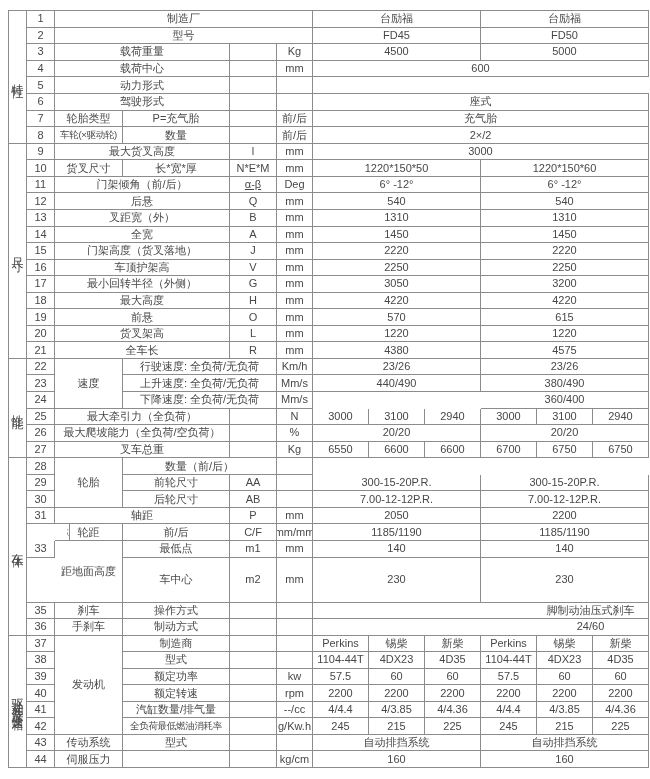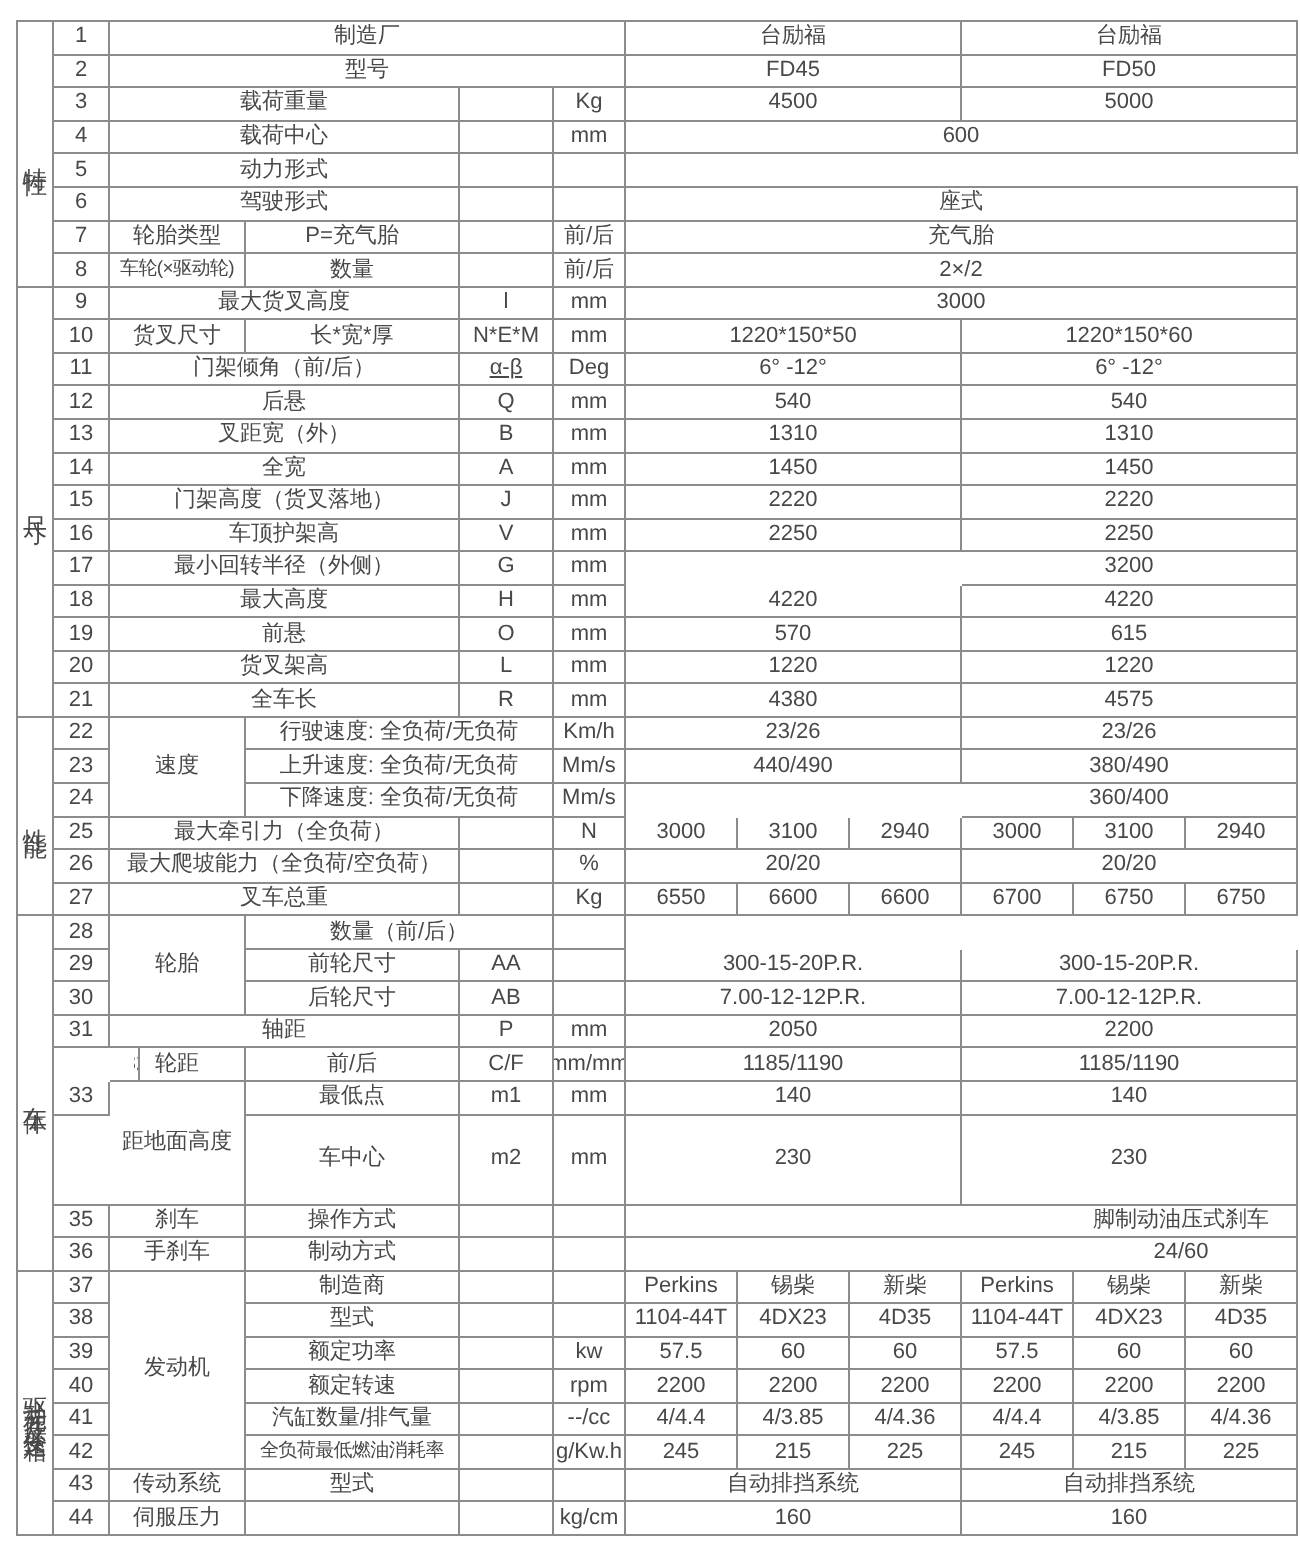--- a/index.html
+++ b/index.html
@@ -133,20 +133,21 @@
     <div class="cell num" style="grid-area: 16 / 2 / auto / span 1;">16</div>
     <div class="cell" style="grid-area: 16 / 3 / auto / span 2;">车顶护架高</div>
     <div class="cell" style="grid-area: 16 / 5 / auto / span 1;">V</div>
     <div class="cell" style="grid-area: 16 / 6 / auto / span 1;">mm</div>
     <div class="cell" style="grid-area: 16 / 7 / auto / span 3;">2250</div>
     <div class="cell" style="grid-area: 16 / 10 / auto / span 3;">2250</div>
     <div class="cell num" style="grid-area: 17 / 2 / auto / span 1;">17</div>
     <div class="cell" style="grid-area: 17 / 3 / auto / span 2;">最小回转半径（外侧）</div>
     <div class="cell" style="grid-area: 17 / 5 / auto / span 1;">G</div>
     <div class="cell" style="grid-area: 17 / 6 / auto / span 1;">mm</div>
+    <div class="cell" style="grid-area: 17 / 7 / auto / span 3;">3050</div>
     <div class="cell" style="grid-area: 17 / 10 / auto / span 3;">3200</div>
     <div class="cell num" style="grid-area: 18 / 2 / auto / span 1;">18</div>
     <div class="cell" style="grid-area: 18 / 3 / auto / span 2;">最大高度</div>
     <div class="cell" style="grid-area: 18 / 5 / auto / span 1;">H</div>
     <div class="cell" style="grid-area: 18 / 6 / auto / span 1;">mm</div>
     <div class="cell" style="grid-area: 18 / 7 / auto / span 3;">4220</div>
     <div class="cell" style="grid-area: 18 / 10 / auto / span 3;">4220</div>
     <div class="cell num" style="grid-area: 19 / 2 / auto / span 1;">19</div>
     <div class="cell" style="grid-area: 19 / 3 / auto / span 2;">前悬</div>
     <div class="cell" style="grid-area: 19 / 5 / auto / span 1;">O</div>

